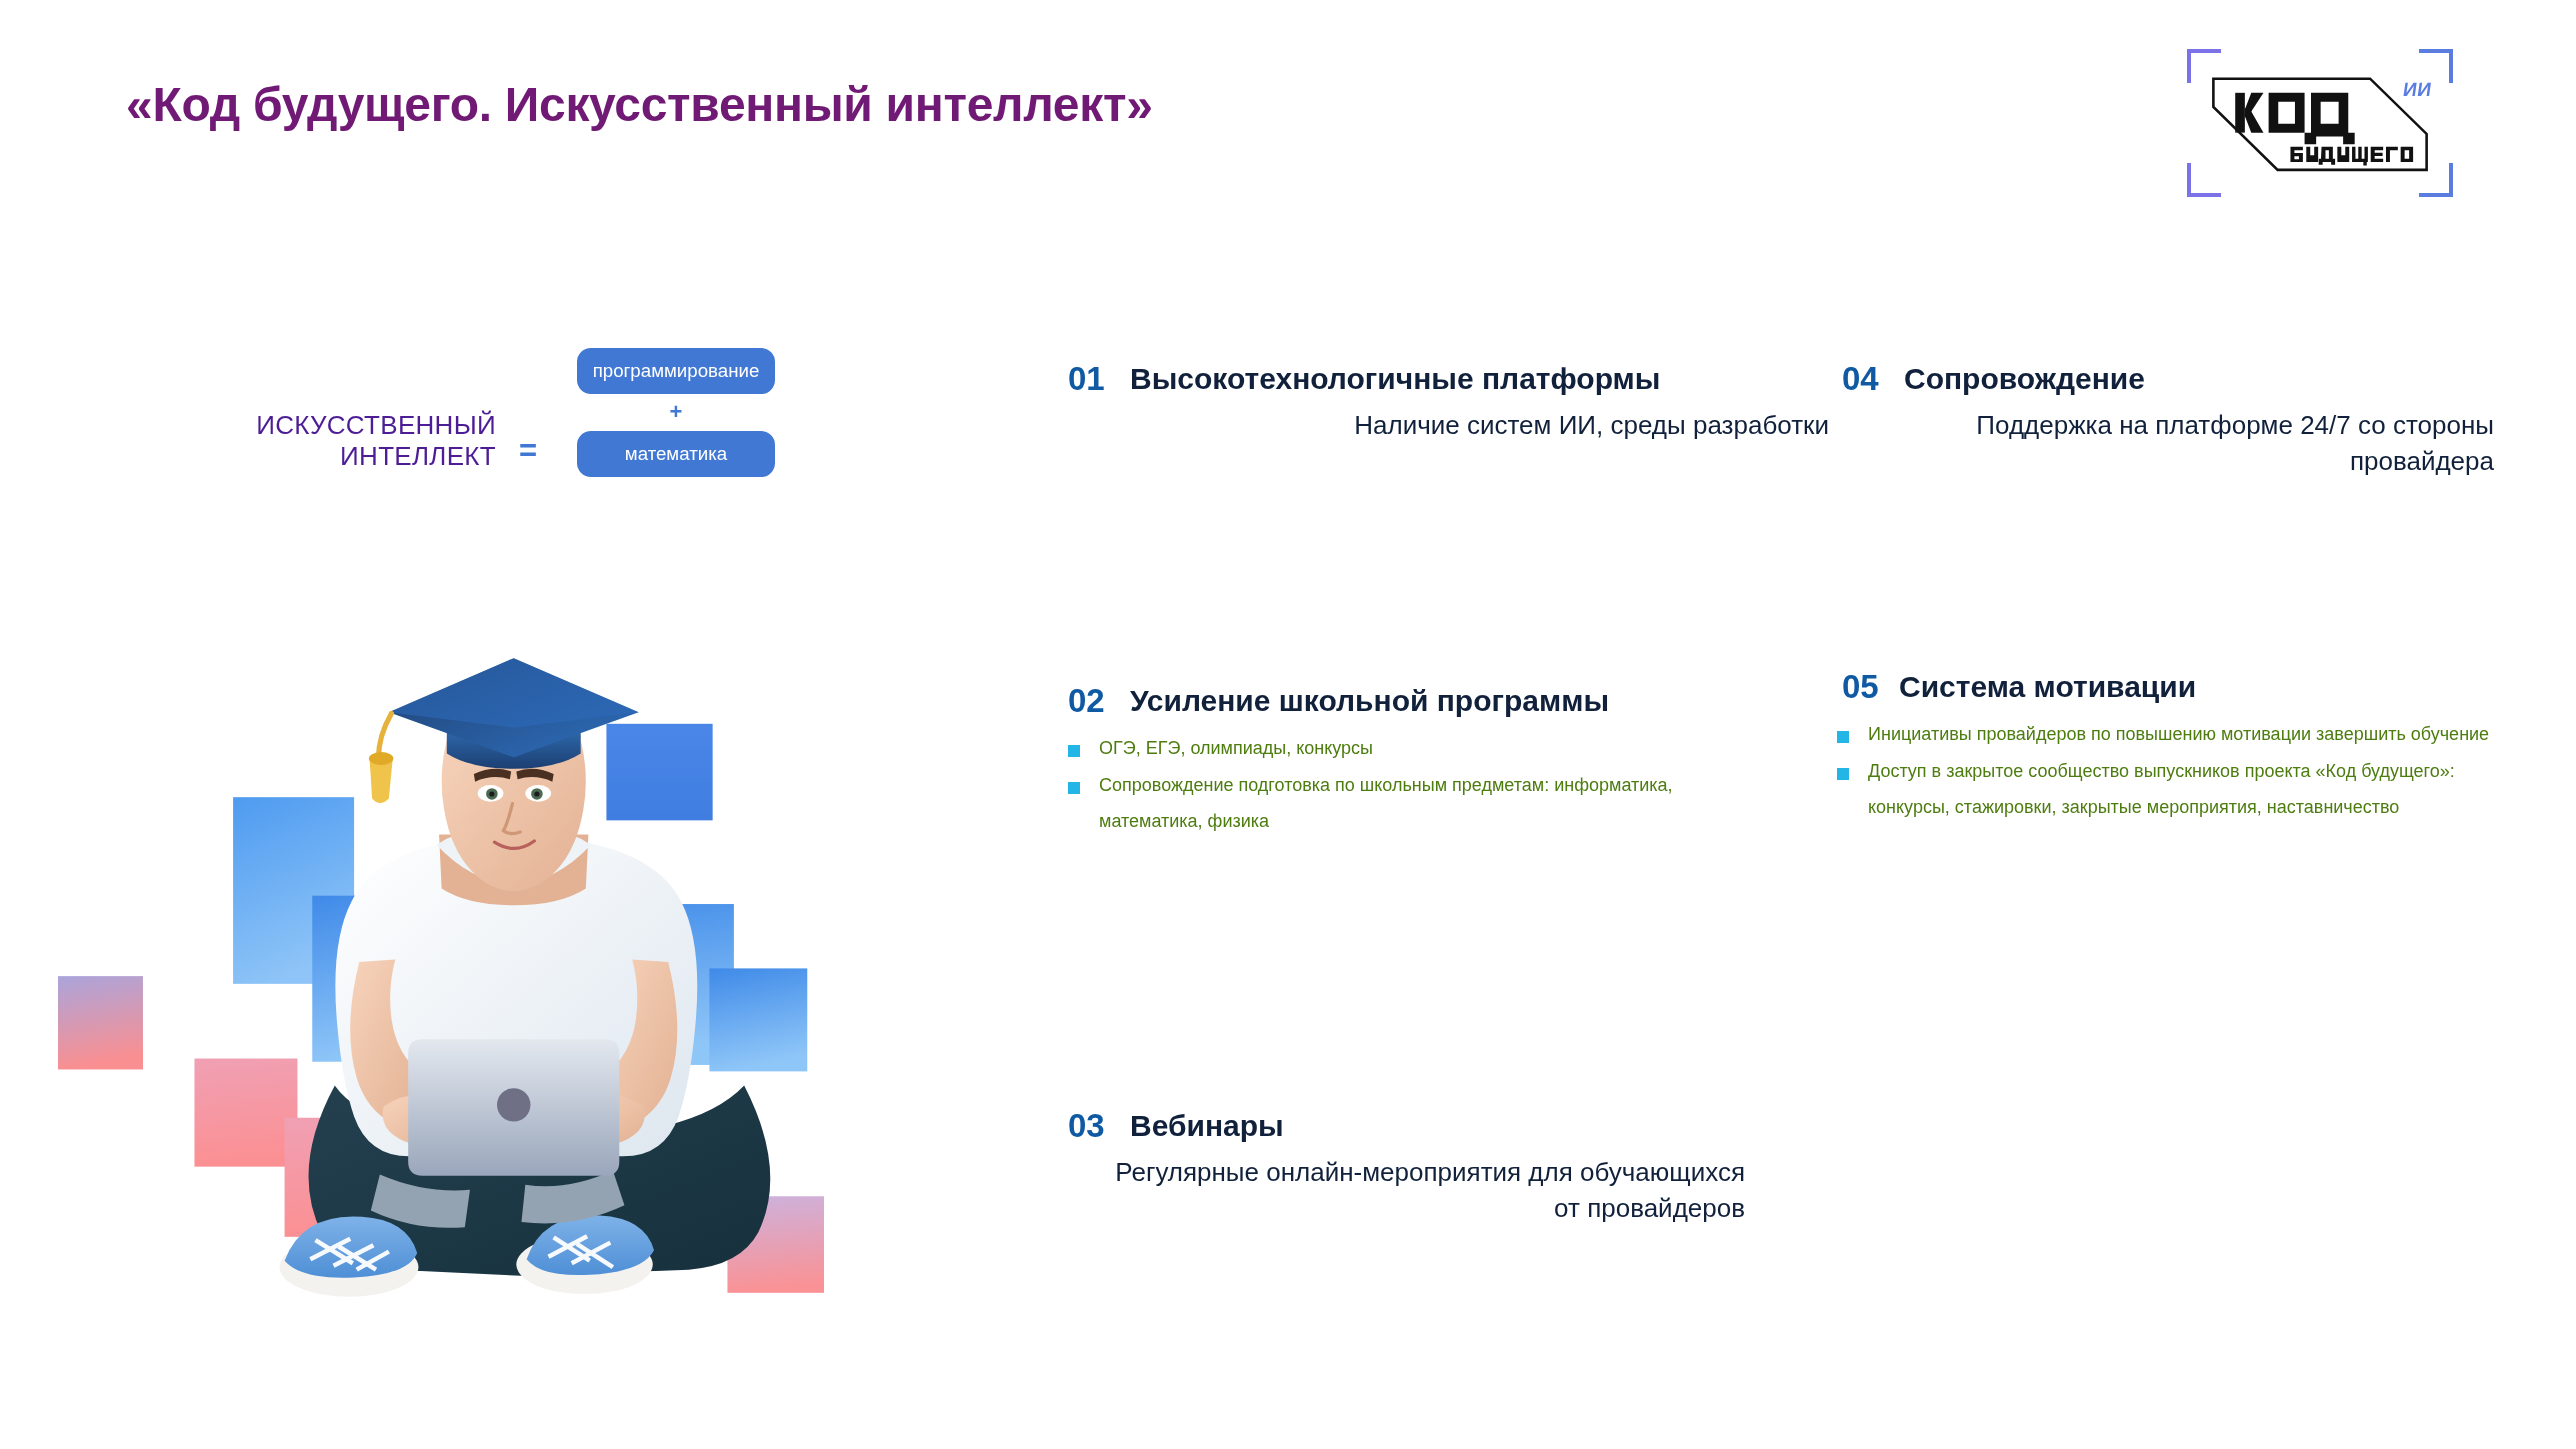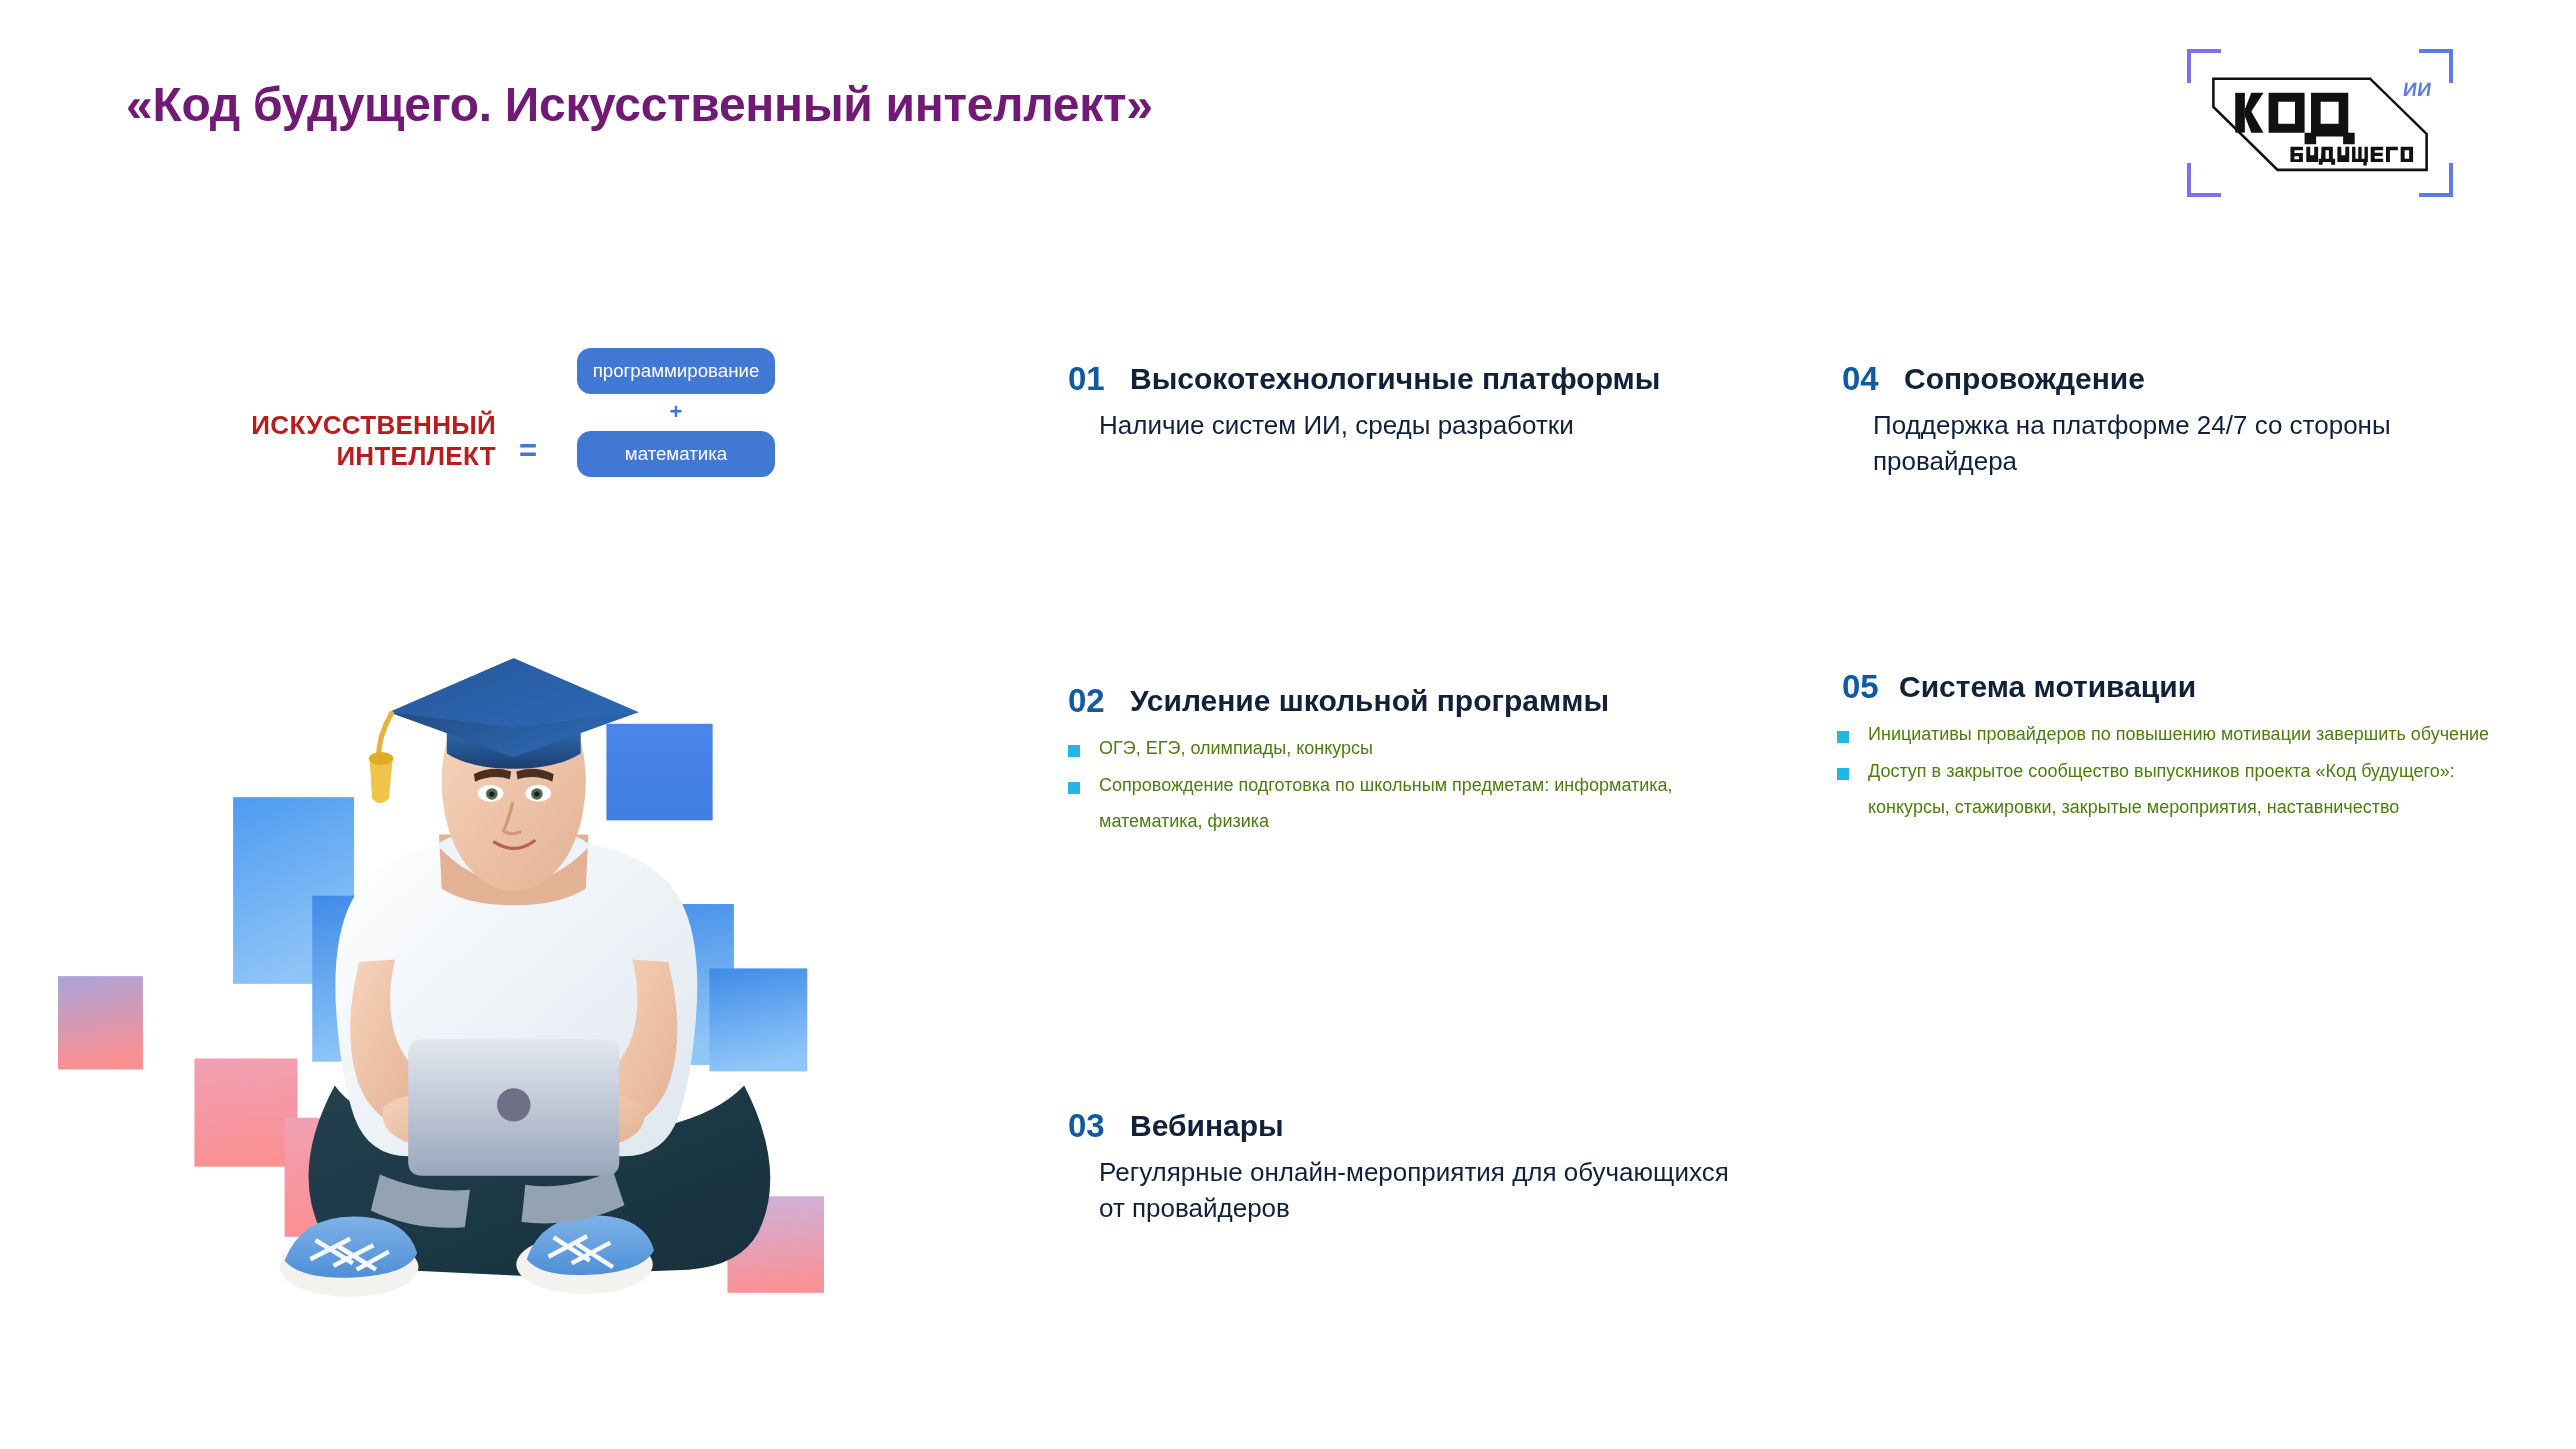--- a/index.html
+++ b/index.html
@@ -62,22 +62,22 @@
 
   
   .ai-label {
     position: absolute;
     left: 97px;
     top: 410px;
     width: 399px;
     text-align: right;
     font-size: 26px;
     line-height: 31px;
-    font-weight: bold;
-    color: #b91c1c;
+    font-weight: normal;
+    color: #4c1d95;
     letter-spacing: 0.3px;
   }
   .ai-equals {
     position: absolute;
     left: 519px;
     top: 433px;
     font-size: 31px;
     font-weight: bold;
     color: #4178d4;
   }
@@ -135,20 +135,21 @@
   .feature-title {
     font-size: 30px;
     font-weight: bold;
     color: #11213b;
     line-height: 40px;
   }
   .feature-body {
     font-size: 26px;
     line-height: 36px;
     color: #11213b;
+    text-align: right;
   }
   .feature-body.indent { margin-left: 62px; margin-top: 7.7px; }
 
   ul.bullets {
     list-style: none;
     margin: 9px 0 0 0;
     padding: 0;
   }
   ul.bullets li {
     position: relative;

